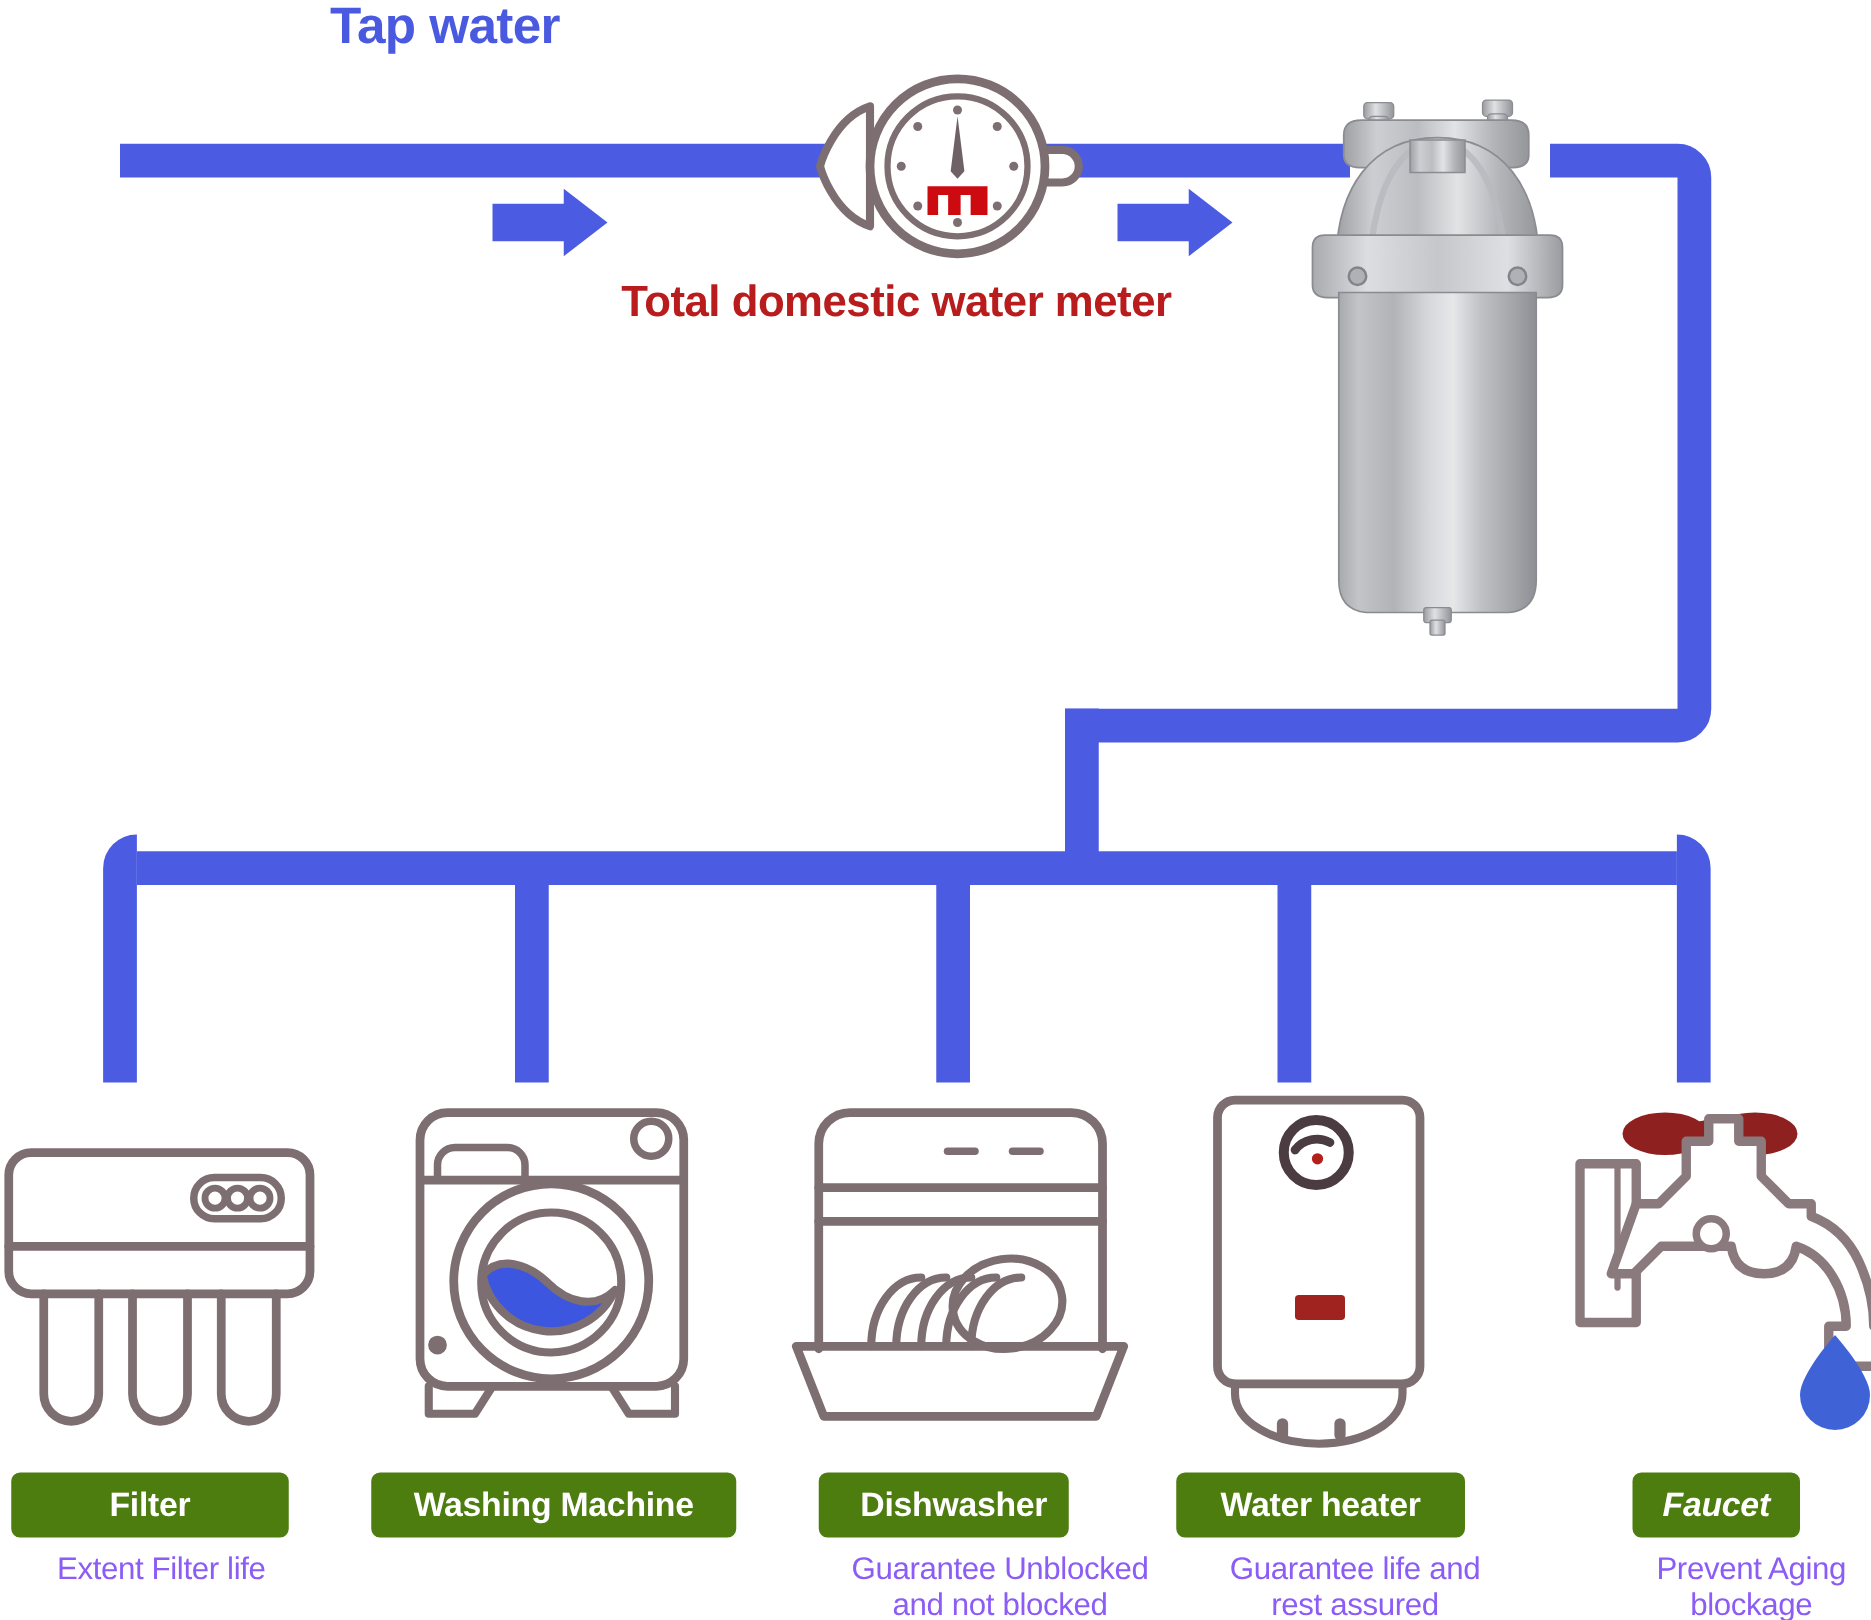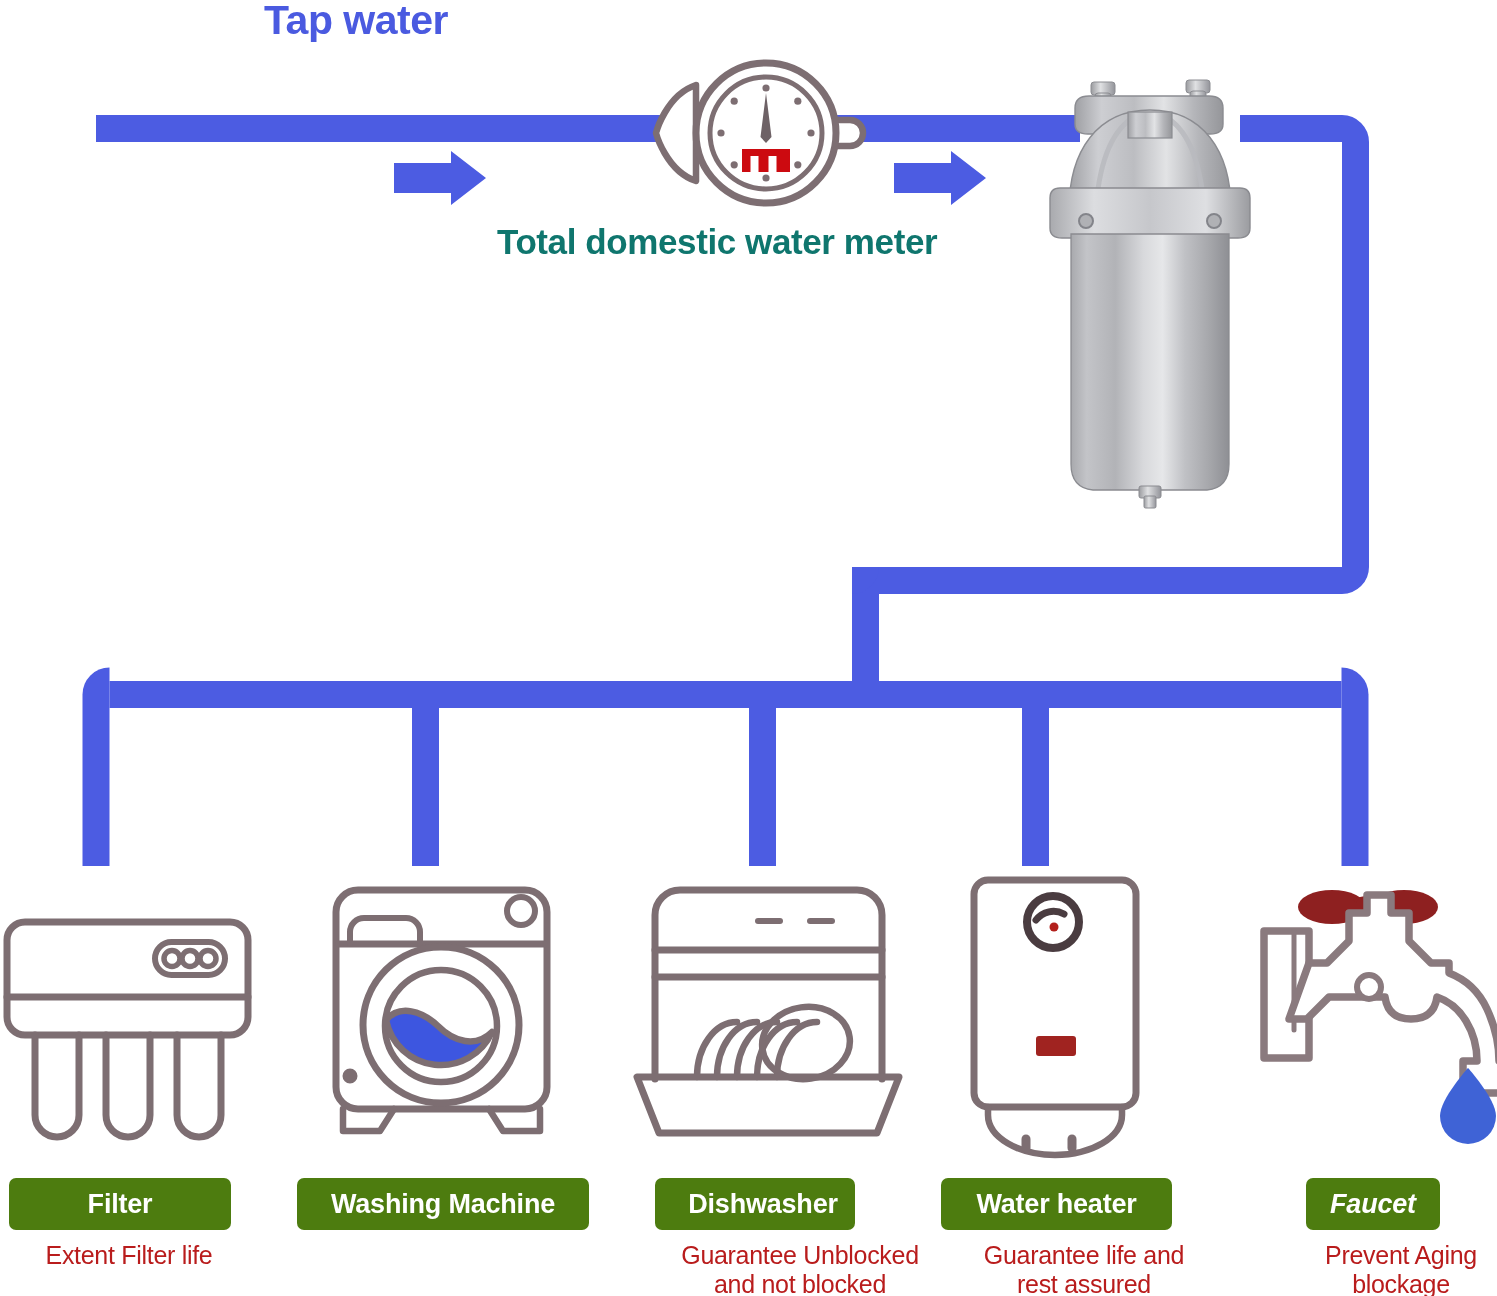--- a/index.html
+++ b/index.html
@@ -4,25 +4,25 @@
 <style>
   html,body{margin:0;padding:0;background:#fff;}
   body{width:1497px;height:1296px;position:relative;overflow:hidden;
        font-family:"Liberation Sans","DejaVu Sans",sans-serif;}
   #stage{position:absolute;left:0;top:0;width:1497px;height:1296px;text-align:center;}
   svg.layer{position:absolute;left:0;top:0;width:1497px;height:1296px;overflow:visible;}
 
   .src-title{position:absolute;left:146px;top:-4px;width:420px;
     font-size:41px;font-weight:700;line-height:1.18;color:#4a5ae0;letter-spacing:-0.5px;}
   .meter-caption{position:absolute;left:497px;top:222px;font-size:35px;font-weight:600;
-    color:#0f766e;letter-spacing:-0.4px;white-space:nowrap;}
+    color:#b91c1c;letter-spacing:-0.4px;white-space:nowrap;}
   .appl-badge{position:absolute;background:#4d7c0f;border-radius:7px;color:#fff;
     font-size:27px;font-weight:700;letter-spacing:-0.2px;display:flex;align-items:center;
     justify-content:center;height:52px;padding:0 18px;box-sizing:border-box;white-space:nowrap;}
-  .appl-desc{position:absolute;font-size:25px;color:#b91c1c;line-height:1.16;letter-spacing:-0.3px;}
+  .appl-desc{position:absolute;font-size:25px;color:#8b5cf6;line-height:1.16;letter-spacing:-0.3px;}
 </style>
 </head>
 <body>
 
 <div id="stage">
 
   <svg class="layer" viewBox="0 0 1497 1296">
     <g id="pipes" fill="none" stroke="#4c5ce2" stroke-width="27" stroke-linecap="butt">
 
       <line x1="96" y1="128.5" x2="1080" y2="128.5"></line>

